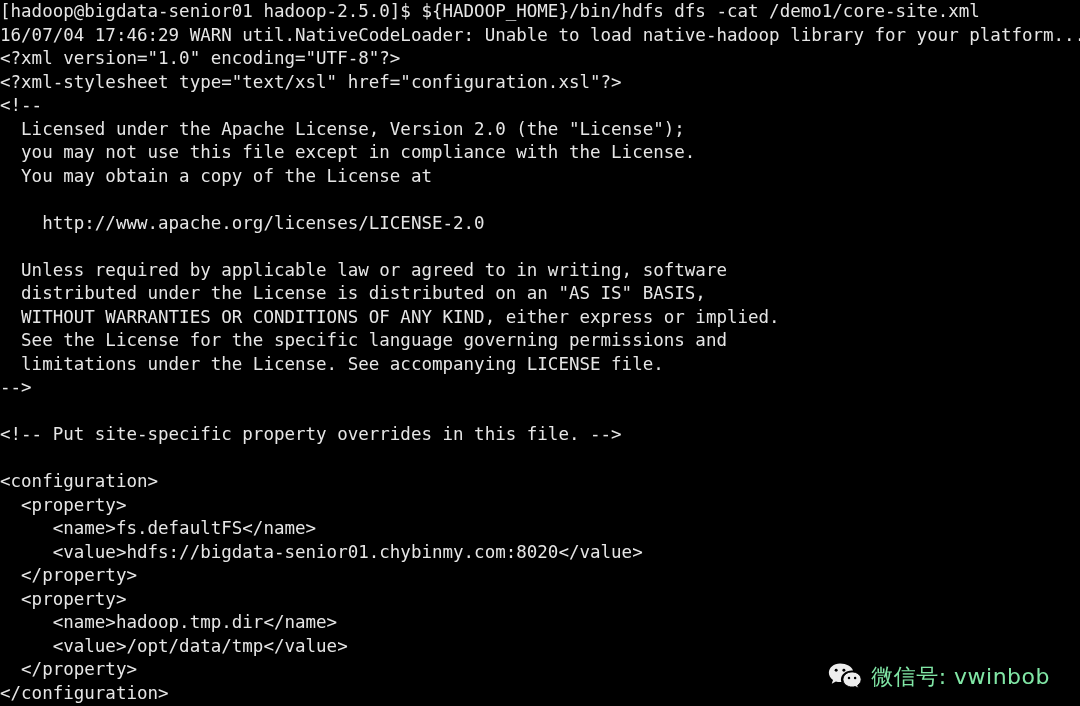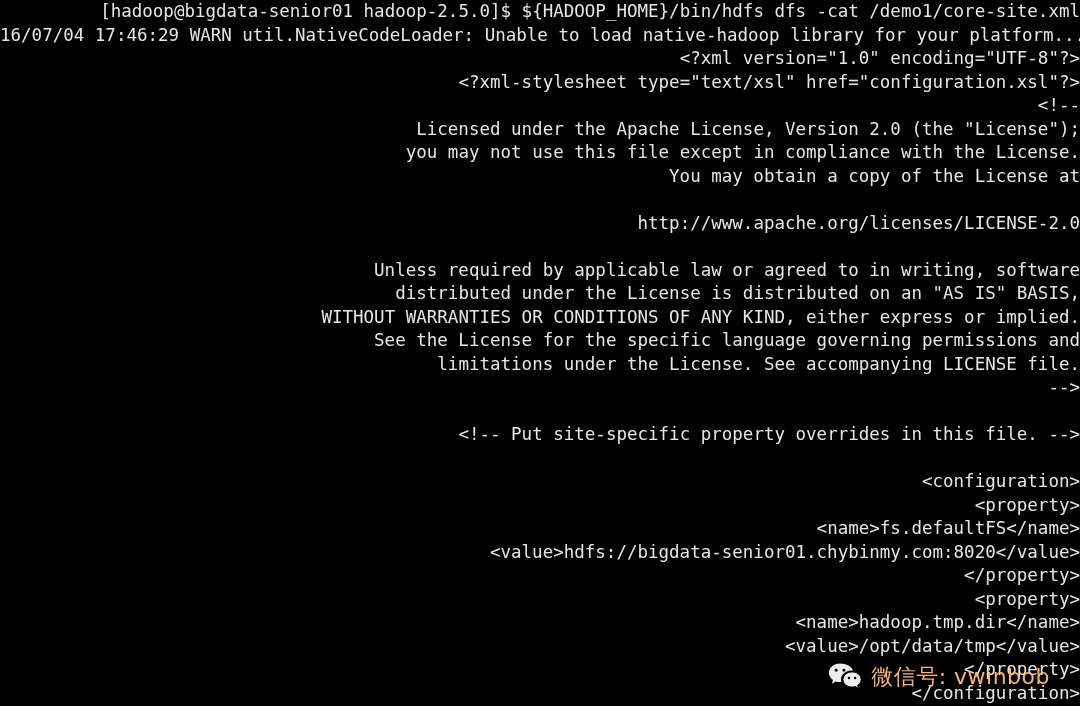--- a/index.html
+++ b/index.html
@@ -27,21 +27,20 @@
     top: 0;
     width: 1080px;
     padding: 0;
     margin: 0;
     white-space: pre;
     font-family: "DejaVu Sans Mono", "Liberation Mono", monospace;
     font-size: 17.5px;
     line-height: 23.5px;
     color: #e6e6e6;
     letter-spacing: 0px;
-    text-align: right;
   }
   .tline {
     display: block;
     height: 23.5px;
     white-space: pre;
     overflow: hidden;
     text-overflow: clip;
     color: #e6e6e6;
   }
   .tline.blank {
@@ -60,21 +59,21 @@
   }
   #watermark .wm-icon {
     display: block;
     width: 34px;
     height: 30px;
     flex: 0 0 auto;
   }
   #watermark .wm-text {
     font-family: "DejaVu Sans", "Liberation Sans", sans-serif;
     font-size: 22px;
-    color: #fdba74;
+    color: #86efac;
     letter-spacing: 0.5px;
     line-height: 1;
     white-space: nowrap;
   }
 </style>
 </head>
 <body>
 
 <div id="terminal" style="background: rgb(0, 0, 0);">
   <div id="terminal-output" style="color: rgb(230, 230, 230);"><span class="tline">[hadoop@bigdata-senior01 hadoop-2.5.0]$ ${HADOOP_HOME}/bin/hdfs dfs -cat /demo1/core-site.xml</span><span class="tline">16/07/04 17:46:29 WARN util.NativeCodeLoader: Unable to load native-hadoop library for your platform... using builtin-java classes where applicable</span><span class="tline">&lt;?xml version="1.0" encoding="UTF-8"?&gt;</span><span class="tline">&lt;?xml-stylesheet type="text/xsl" href="configuration.xsl"?&gt;</span><span class="tline">&lt;!--</span><span class="tline">  Licensed under the Apache License, Version 2.0 (the "License");</span><span class="tline">  you may not use this file except in compliance with the License.</span><span class="tline">  You may obtain a copy of the License at</span><span class="tline blank"> </span><span class="tline">    http://www.apache.org/licenses/LICENSE-2.0</span><span class="tline blank"> </span><span class="tline">  Unless required by applicable law or agreed to in writing, software</span><span class="tline">  distributed under the License is distributed on an "AS IS" BASIS,</span><span class="tline">  WITHOUT WARRANTIES OR CONDITIONS OF ANY KIND, either express or implied.</span><span class="tline">  See the License for the specific language governing permissions and</span><span class="tline">  limitations under the License. See accompanying LICENSE file.</span><span class="tline">--&gt;</span><span class="tline blank"> </span><span class="tline">&lt;!-- Put site-specific property overrides in this file. --&gt;</span><span class="tline blank"> </span><span class="tline">&lt;configuration&gt;</span><span class="tline">  &lt;property&gt;</span><span class="tline">     &lt;name&gt;fs.defaultFS&lt;/name&gt;</span><span class="tline">     &lt;value&gt;hdfs://bigdata-senior01.chybinmy.com:8020&lt;/value&gt;</span><span class="tline">  &lt;/property&gt;</span><span class="tline">  &lt;property&gt;</span><span class="tline">     &lt;name&gt;hadoop.tmp.dir&lt;/name&gt;</span><span class="tline">     &lt;value&gt;/opt/data/tmp&lt;/value&gt;</span><span class="tline">  &lt;/property&gt;</span><span class="tline">&lt;/configuration&gt;</span></div>

